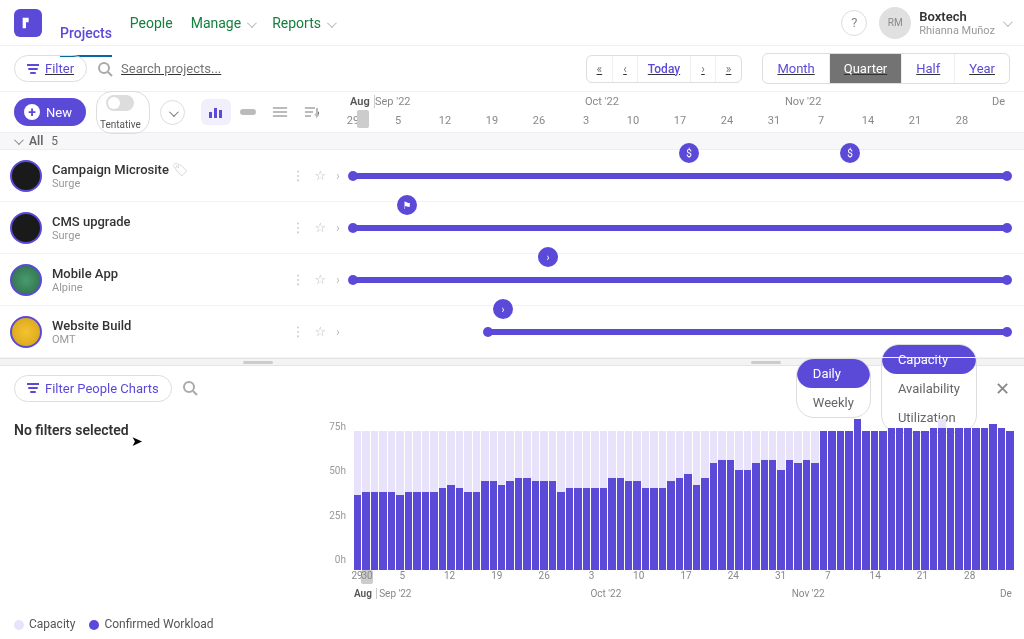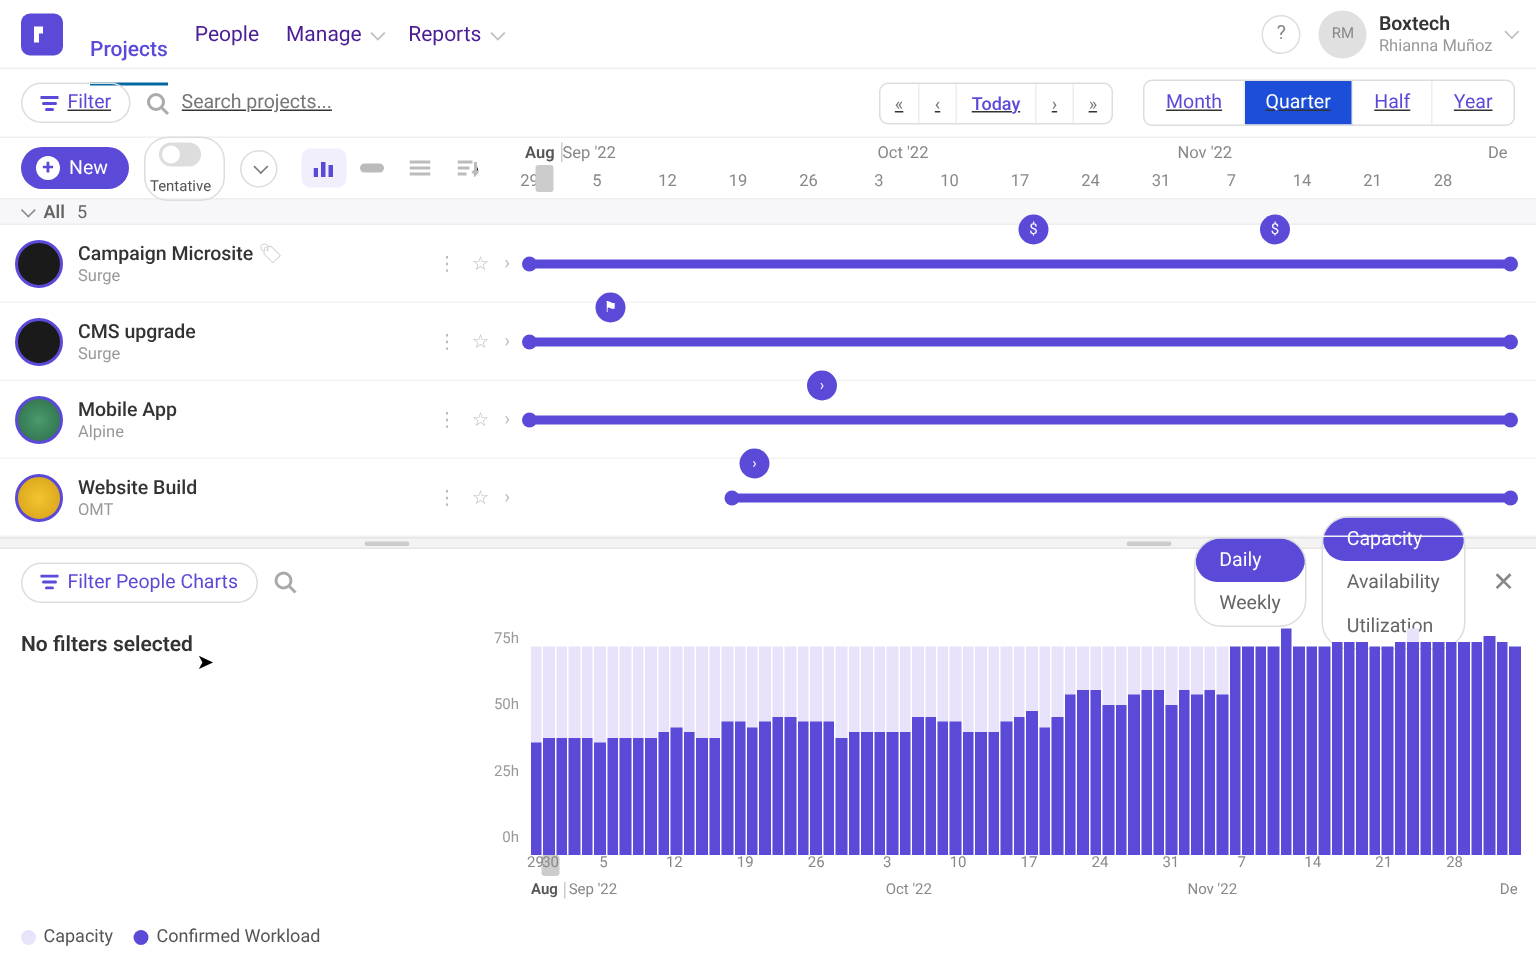--- a/index.html
+++ b/index.html
@@ -3,21 +3,21 @@
 <meta charset="utf-8">
 <style>
 * { box-sizing: border-box; margin: 0; padding: 0; font-family: -apple-system, BlinkMacSystemFont, "Segoe UI", Roboto, sans-serif; }
 body { background: #fff; width: 1024px; height: 639px; overflow: hidden; color: #333; font-size: 13px; }
 
 
 .header { display: flex; align-items: center; height: 46px; padding: 0 14px; border-bottom: 1px solid #f0f0f0; }
 .logo { width: 28px; height: 28px; background: #5b4ad8; border-radius: 6px; display:flex; align-items:center; justify-content:center; color:#fff; font-weight:700; font-size:16px; margin-right: 18px;}
 .logo svg { width:16px; height:16px; fill:#fff;}
 .nav { display:flex; gap: 18px; align-items:center; }
-.nav-item { color:#4c1d95; cursor:pointer; font-size:14px; padding-bottom:14px; margin-top:14px;}
+.nav-item { color:#15803d; cursor:pointer; font-size:14px; padding-bottom:14px; margin-top:14px;}
 .nav-item.active { color:#5b4ad8; border-bottom: 2px solid #0369a1; font-weight:500;margin-top:37px; }
 .nav-drop { display:flex; align-items:center; gap:4px; }
 .header-right { margin-left:auto; display:flex; align-items:center; gap:12px; }
 .help-icon { width:26px; height:26px; border:1px solid #ddd; border-radius:50%; display:flex; align-items:center; justify-content:center; color:#888; cursor:pointer; font-size:13px;}
 .avatar { width:32px; height:32px; border-radius:50%; background:#e0e0e0; color:#888; font-size:10px; display:flex; align-items:center; justify-content:center;}
 .account { display:flex; align-items:center; gap:8px; cursor:pointer;}
 .account-text .co { font-weight:600; font-size:13px; color:#333;}
 .account-text .user { font-size:11px; color:#999;}
 
 
@@ -25,21 +25,21 @@
 .filter-btn { display:flex; align-items:center; gap:6px; border:1px solid #ddd; border-radius:16px; padding:5px 12px; color:#5b4ad8; cursor:pointer; font-size:13px;}
 .search-wrap { display:flex; align-items:center; gap:8px; color:#aaa; flex:0 0 200px;}
 .search-wrap input { border:none; outline:none; font-size:13px; width:150px;}
 .nav-arrows { display:flex; align-items:center; gap:0; border:1px solid #ddd; border-radius:6px; overflow:hidden; margin-left:auto;}
 .nav-arrows span { padding:6px 10px; cursor:pointer; color:#777; border-right:1px solid #eee; font-size:12px; display:flex; align-items:center; }
 .nav-arrows span:last-child{border-right:none;}
 .nav-arrows .today { color:#5b4ad8; font-weight:500; }
 .zoom-group { display:flex; border-radius:6px; overflow:hidden; margin-left:10px; border:1px solid #ddd;}
 .zoom-group span { padding:7px 14px; cursor:pointer; font-size:13px; color:#5b4ad8; border-right:1px solid #eee;}
 .zoom-group span:last-child{border-right:none;}
-.zoom-group span.active { background:#1d4ed8; color:#fff;}
+.zoom-group span.active { background:#737373; color:#fff;}
 
 
 .subtoolbar { display:flex; align-items:center; height:40px; padding:0 14px; gap:10px; position:relative;}
 .new-btn { display:flex; align-items:center; gap:6px; background:#5b4ad8; color:#fff; border-radius:16px; padding:6px 14px 6px 10px; font-size:13px; cursor:pointer;}
 .new-btn .plus { width:16px; height:16px; border-radius:50%; background:#fff; color:#5b4ad8; display:flex; align-items:center; justify-content:center; font-size:14px; font-weight:700;}
 .tentative-btn { display:flex; align-items:center; gap:8px; border:1px solid #ddd; border-radius:16px; padding:3px 8px 3px 3px; cursor:pointer; font-size:10px; color:#555;flex-direction:column;}
 .toggle { width:28px; height:16px; border-radius:8px; background:#ddd; position:relative;}
 .toggle::after{content:""; position:absolute; left:2px; top:2px; width:12px; height:12px; background:#fff; border-radius:50%;}
 .caret-btn { border:1px solid #ddd; border-radius:16px; padding:4px 8px; cursor:pointer; color:#777; display:flex; align-items:center;}
 .view-icons { display:flex; gap:2px; margin-left:6px;}

